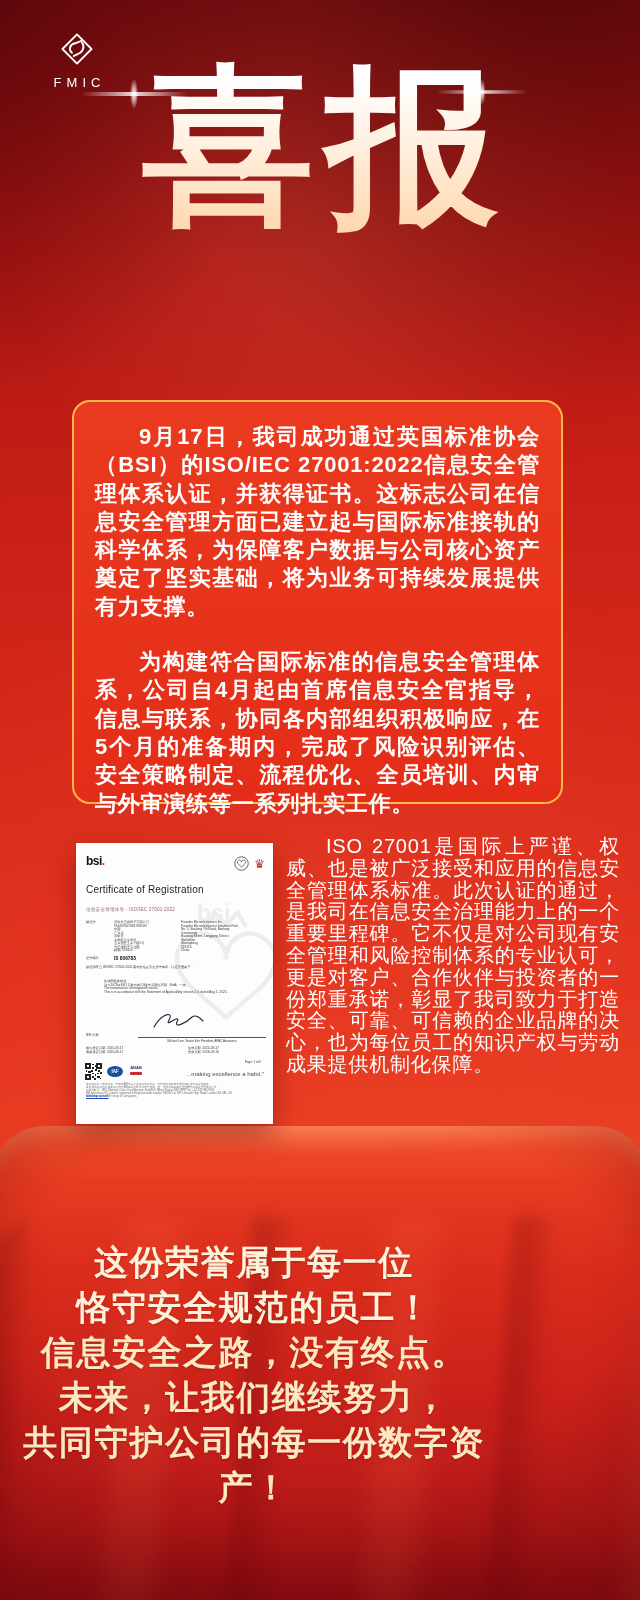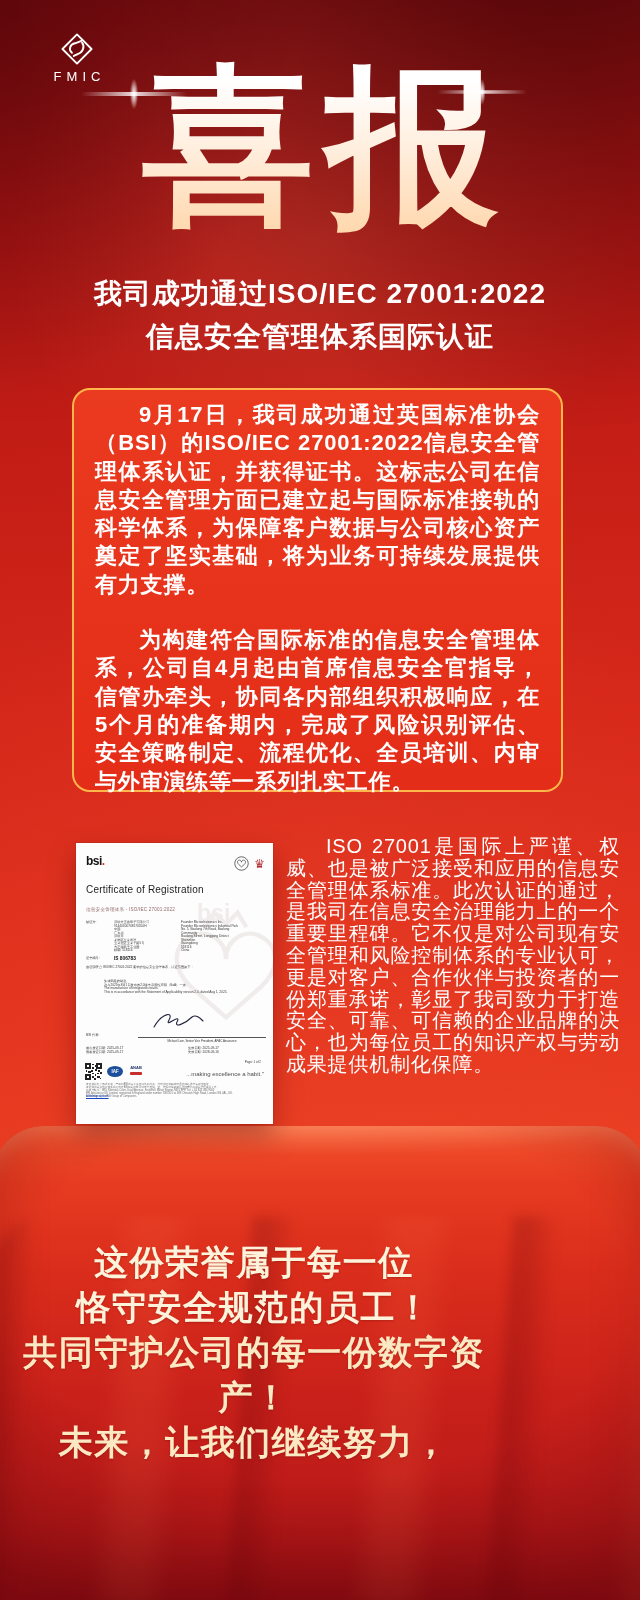--- a/index.html
+++ b/index.html
@@ -21,38 +21,38 @@
   .glint::before{ content:""; position:absolute; left:-45px; top:6px; width:106px; height:4px;
     background:linear-gradient(90deg,transparent,rgba(255,255,255,.85),transparent); border-radius:2px; }
   .glint::after{ content:""; position:absolute; left:2px; top:-14px; width:12px; height:44px;
     background:radial-gradient(ellipse 50% 50% at 50% 50%, #fff 0%, rgba(255,255,255,.55) 35%, transparent 70%); }
   .glint-1{ left:126px; top:86px; }
   .glint-2{ left:474px; top:84px; transform:scale(.85); }
 
   
   .brand{ position:absolute; left:48px; top:30px; width:58px; text-align:center; color:#fff; z-index:4; }
   .brand-mark{ width:38px; height:38px; display:block; margin:0 auto; }
-  .brand-text{ margin-top:1px; font-size:13px; letter-spacing:5px; padding-left:5px; color:#fff; }
+  .brand-text{ margin-top:7px; font-size:13px; letter-spacing:5px; padding-left:5px; color:#fff; }
 
   
   .title{
     position:absolute; left:0; top:44px; width:640px; text-align:center; z-index:3;
     font-size:172px; line-height:205px; font-weight:900; letter-spacing:12px; text-indent:12px;
     background:linear-gradient(180deg,#ffffff 18%,#ffeedd 52%,#ffd3a4 100%);
     -webkit-background-clip:text; background-clip:text; color:transparent;
   }
   .subtitle{ position:absolute; left:0; top:272px; width:640px; text-align:center; z-index:3;
     color:#fff; font-weight:800; font-size:28px; line-height:43px; letter-spacing:1px; }
 
   
   .announce{
-    position:absolute; left:72px; top:388px; width:491px; height:404px; z-index:3;
+    position:absolute; left:72px; top:400px; width:491px; height:404px; z-index:3;
     border:2px solid #ffb64a; border-radius:18px;
     background:linear-gradient(180deg,#ea3a1f 0%,#e42d18 100%);
-    padding:11px 21px 0 21px;
+    padding:21px 21px 0 21px;
   }
   .announce-p{
     color:#fff; font-weight:700; font-size:22px; line-height:28.3px; letter-spacing:.8px;
     text-align:justify; text-indent:2em; margin-bottom:27px;
   }
 
   
   .cert{
     position:absolute; left:76px; top:843px; width:197px; height:281px; z-index:4;
     background:#fdfdfd; box-shadow:0 12px 26px rgba(90,0,0,.40), 0 0 0 1px rgba(0,0,0,.06);
@@ -137,28 +137,24 @@
         <path d="M30 7 L53 30 L30 53 L7 30 Z"></path>
         <path d="M22 36 C16 31 19 22 27 21 L37 17"></path>
         <path d="M38 20 C43 27 39 35 31 38 L25 41"></path>
       </g>
     </svg>
     <div class="brand-text">FMIC</div>
   </div>
 
   <h1 class="title">喜报</h1>
 
-  <div class="subtitle">
-    <div>我司成功通过ISO/IEC 27001:2022</div>
-    <div>信息安全管理体系国际认证</div>
-  </div>
 
   <section class="announce">
     <p class="announce-p">9月17日，我司成功通过英国标准协会（BSI）的ISO/IEC 27001:2022信息安全管理体系认证，并获得证书。这标志公司在信息安全管理方面已建立起与国际标准接轨的科学体系，为保障客户数据与公司核心资产奠定了坚实基础，将为业务可持续发展提供有力支撑。</p>
-    <p class="announce-p">为构建符合国际标准的信息安全管理体系，公司自4月起由首席信息安全官指导，信管办牵头，协同各内部组织积极响应，在5个月的准备期内，完成了风险识别评估、安全策略制定、流程优化、全员培训、内审与外审演练等一系列扎实工作。</p>
+    <p class="announce-p">为构建符合国际标准的信息安全管理体系，公司自4月起由首席信息安全官指导，信息与联系，协同各内部组织积极响应，在5个月的准备期内，完成了风险识别评估、安全策略制定、流程优化、全员培训、内审与外审演练等一系列扎实工作。</p>
   </section>
 
   <section class="cert">
     <svg class="abs c-watermark" viewBox="0 0 100 110">
       <g fill="none" stroke="#efe8e8" stroke-width="3">
         <path d="M50 40 C50 26 36 18 25 25 C13 32 13 47 26 59 L50 80 L74 59 C87 47 87 32 75 25 C64 18 50 26 50 40 Z"></path>
         <path d="M36 18 L42 8 L50 16 L58 8 L64 18"></path>
       </g>
       <text x="30" y="14" font-size="16" fill="#efe8e8" font-weight="bold">bsi</text>
     </svg>
@@ -260,17 +256,18 @@
 
   <div class="podium-base"></div>
   <div class="podium">
     <div class="folds"></div>
     <div class="podium-vignette"></div>
   </div>
 
   <div class="closing">
     <div class="closing-line bright">这份荣誉属于每一位</div>
     <div class="closing-line bright">恪守安全规范的员工！</div>
+    <div class="closing-line">信息安全之路，没有终点。</div>
+    <div class="closing-line">未来，让我们继续努力，</div>
     <div class="closing-line">共同守护公司的每一份数字资产！</div>
-    <div class="closing-line">未来，让我们继续努力，</div>
   </div>
 
 </div>
 
 </body></html>

